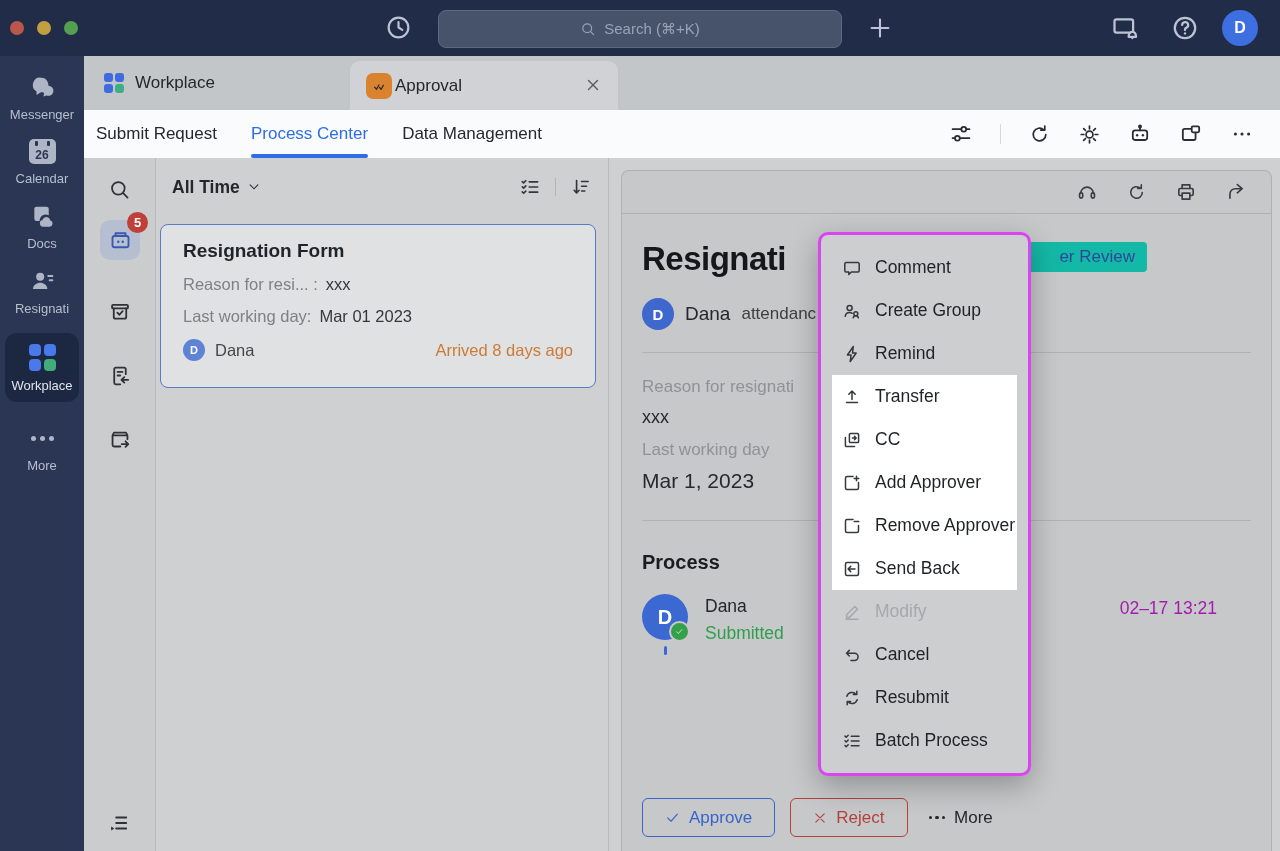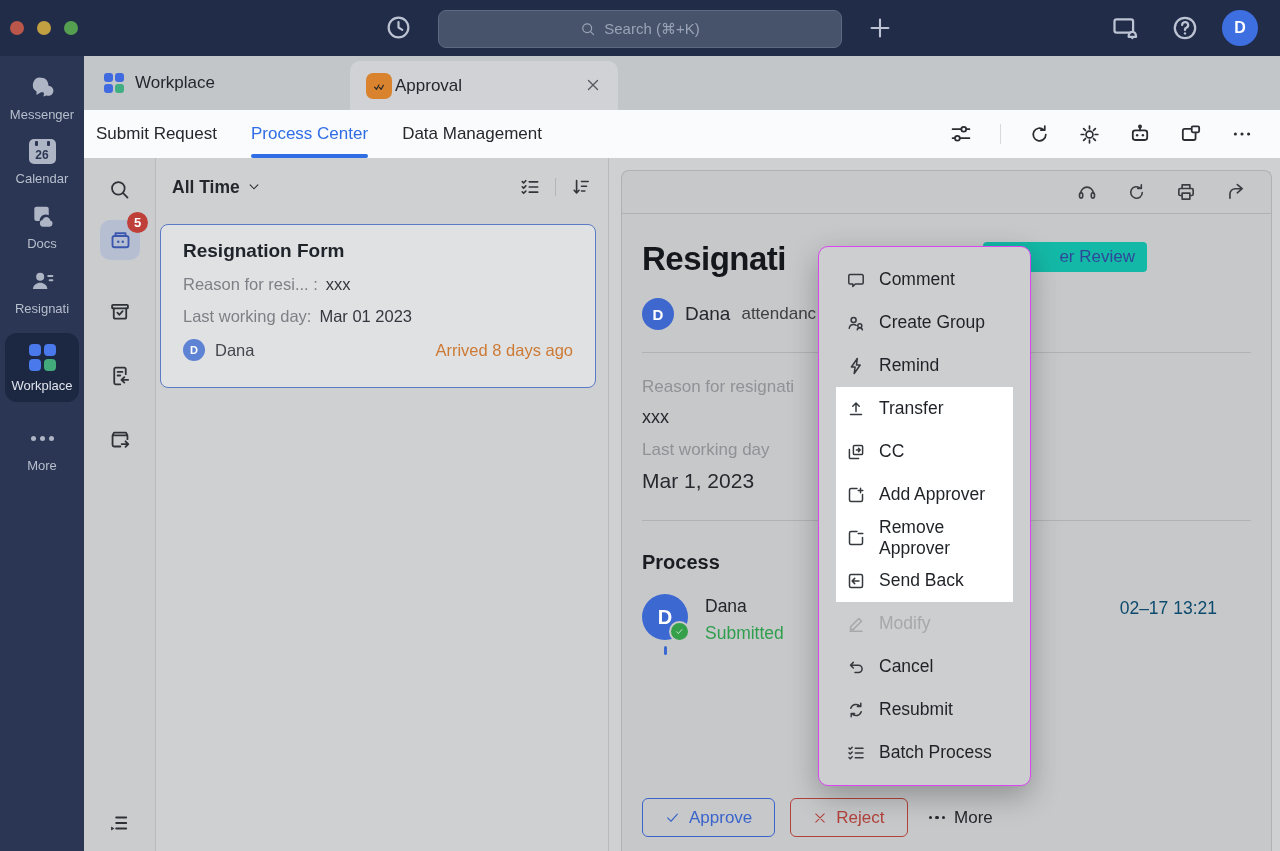--- a/index.html
+++ b/index.html
@@ -113,34 +113,34 @@
   .f-value.big{font-size:21px;margin-top:9px}
   .proc-h{margin:30px 0 0;font-size:20px;color:#191c21}
   .step{position:relative;margin-top:20px;display:flex}
   .av46{width:46px;height:46px;font-size:20px;background:#3c68d2;position:relative}
   .chk{position:absolute;right:-2px;bottom:-2px;width:17px;height:17px;border-radius:50%;
     background:#35a04a;border:2.5px solid #c7c8ca;display:flex;align-items:center;justify-content:center}
   .connector{position:absolute;left:22px;top:52px;width:3px;height:9px;background:#3c68d2;border-radius:2px}
   .step .info{margin-left:17px;padding-top:2px}
   .step .nm{font-size:17.5px;color:#23262b}
   .step .st{margin-top:6px;font-size:17.5px;color:#2f9e4d}
-  .step .tm{position:absolute;right:34px;top:4px;font-size:17.5px;color:#0c4a6e}
+  .step .tm{position:absolute;right:34px;top:4px;font-size:17.5px;color:#a21caf}
   .actions{position:absolute;left:20px;bottom:14px;display:flex;align-items:center;gap:15px}
   .btn{height:39px;border-radius:6px;display:flex;align-items:center;gap:9px;padding:0 22px;
     font-size:17px;border:1.5px solid;background:transparent;cursor:pointer;box-sizing:border-box;
     font-family:inherit}
   .btn.approve{color:#3a64cb;border-color:#3a64cb}
   .btn.reject{color:#b2423b;border-color:#b2423b}
   .more-act{display:flex;align-items:center;gap:9px;color:#24272c;font-size:17px;cursor:pointer;margin-left:6px}
   .hdots{display:flex;gap:3px}
   .hdots span{width:3.5px;height:3.5px;border-radius:50%;background:#24272c}
 
   
-  .menu{position:absolute;left:818px;top:246px;width:213px;background:#cdced0;border:1px solid #d946ef;
-    border-radius:10px;box-shadow:0 10px 30px rgba(0,0,0,.28);padding:11px 10px;box-sizing:border-box;z-index:20}
+  .menu{position:absolute;left:818px;top:232px;width:213px;background:#cdced0;border:3px solid #d946ef;
+    border-radius:10px;box-shadow:0 10px 30px rgba(0,0,0,.28);padding:11px 4px;box-sizing:border-box;z-index:20}
   .mi{height:43px;display:flex;align-items:center;gap:13px;padding-left:17px;font-size:17.5px;
     color:#1f2226;cursor:pointer}
   .mi .mic{color:#35383d;flex-shrink:0}
   .mgroup.hl{background:#ffffff;margin:0 7px}
   .mgroup.hl .mi{padding-left:10px}
   .mi.disabled{color:#a6a8ab;cursor:default}
   .mi.disabled .mic{color:#a6a8ab}
 </style>
 </head>
 <body>

